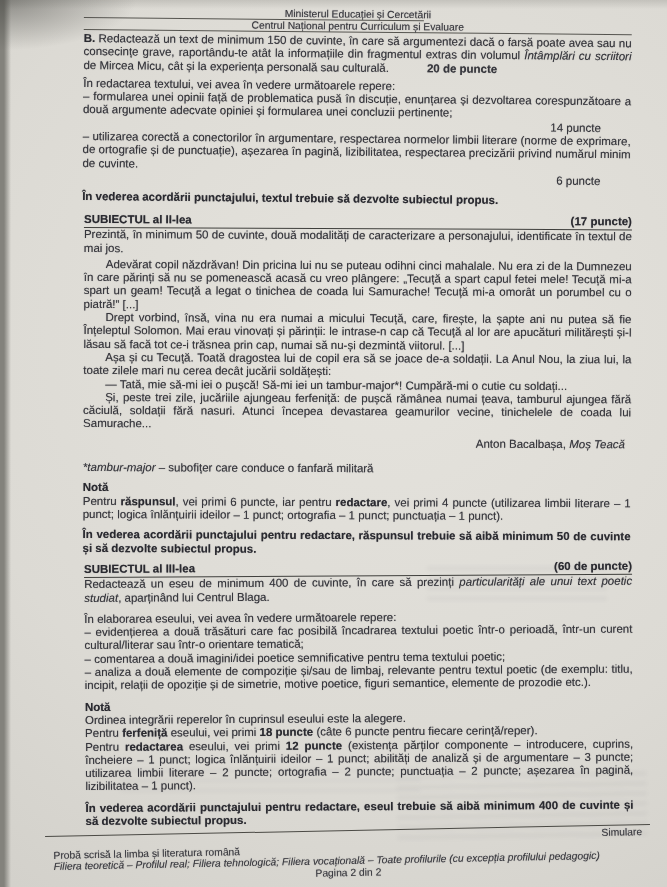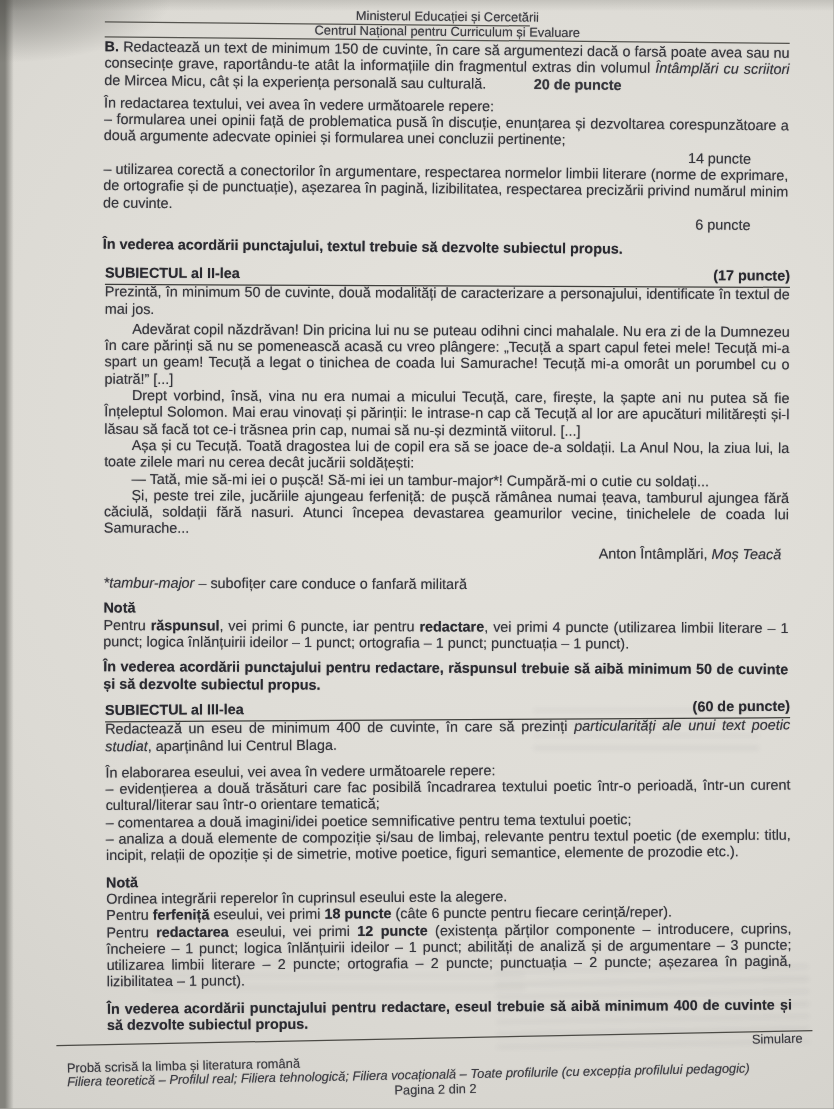--- a/index.html
+++ b/index.html
@@ -108,21 +108,21 @@
       <p class="just">Prezintă, în minimum 50 de cuvinte, două modalități de caracterizare a personajului, identificate în textul de mai jos.</p>
 
       <div class="excerpt">
         <p>Adevărat copil năzdrăvan! Din pricina lui nu se puteau odihni cinci mahalale. Nu era zi de la Dumnezeu în care părinți să nu se pomenească acasă cu vreo plângere: „Tecuță a spart capul fetei mele! Tecuță mi-a spart un geam! Tecuță a legat o tinichea de coada lui Samurache! Tecuță mi-a omorât un porumbel cu o piatră!” [...]</p>
         <p>Drept vorbind, însă, vina nu era numai a micului Tecuță, care, firește, la șapte ani nu putea să fie Înțeleptul Solomon. Mai erau vinovați și părinții: le intrase-n cap că Tecuță al lor are apucături militărești și-l lăsau să facă tot ce-i trăsnea prin cap, numai să nu-și dezmintă viitorul. [...]</p>
         <p>Așa și cu Tecuță. Toată dragostea lui de copil era să se joace de-a soldații. La Anul Nou, la ziua lui, la toate zilele mari nu cerea decât jucării soldățești:</p>
         <p>— Tată, mie să-mi iei o pușcă! Să-mi iei un tambur-major*! Cumpără-mi o cutie cu soldați...</p>
         <p>Și, peste trei zile, jucăriile ajungeau ferfeniță: de pușcă rămânea numai țeava, tamburul ajungea fără căciulă, soldații fără nasuri. Atunci începea devastarea geamurilor vecine, tinichelele de coada lui Samurache...</p>
       </div>
 
-      <div class="attribution"><span>Anton Întâmplări, </span><i>Moș Teacă</i></div>
+      <div class="attribution"><span>Anton Bacalbașa, </span><i>Moș Teacă</i></div>
 
       <p class="footnote"><i>*tambur-major</i><span> – subofițer care conduce o fanfară militară</span></p>
 
       <p class="nota-label">Notă</p>
       <p class="just"><span>Pentru </span><b>răspunsul</b><span>, vei primi 6 puncte, iar pentru </span><b>redactare</b><span>, vei primi 4 puncte (utilizarea limbii literare – 1 punct; logica înlănțuirii ideilor – 1 punct; ortografia – 1 punct; punctuația – 1 punct).</span></p>
 
       <p class="note-bold just">În vederea acordării punctajului pentru redactare, răspunsul trebuie să aibă minimum 50 de cuvinte și să dezvolte subiectul propus.</p>
     </div>
 
     <div class="rot-c">

